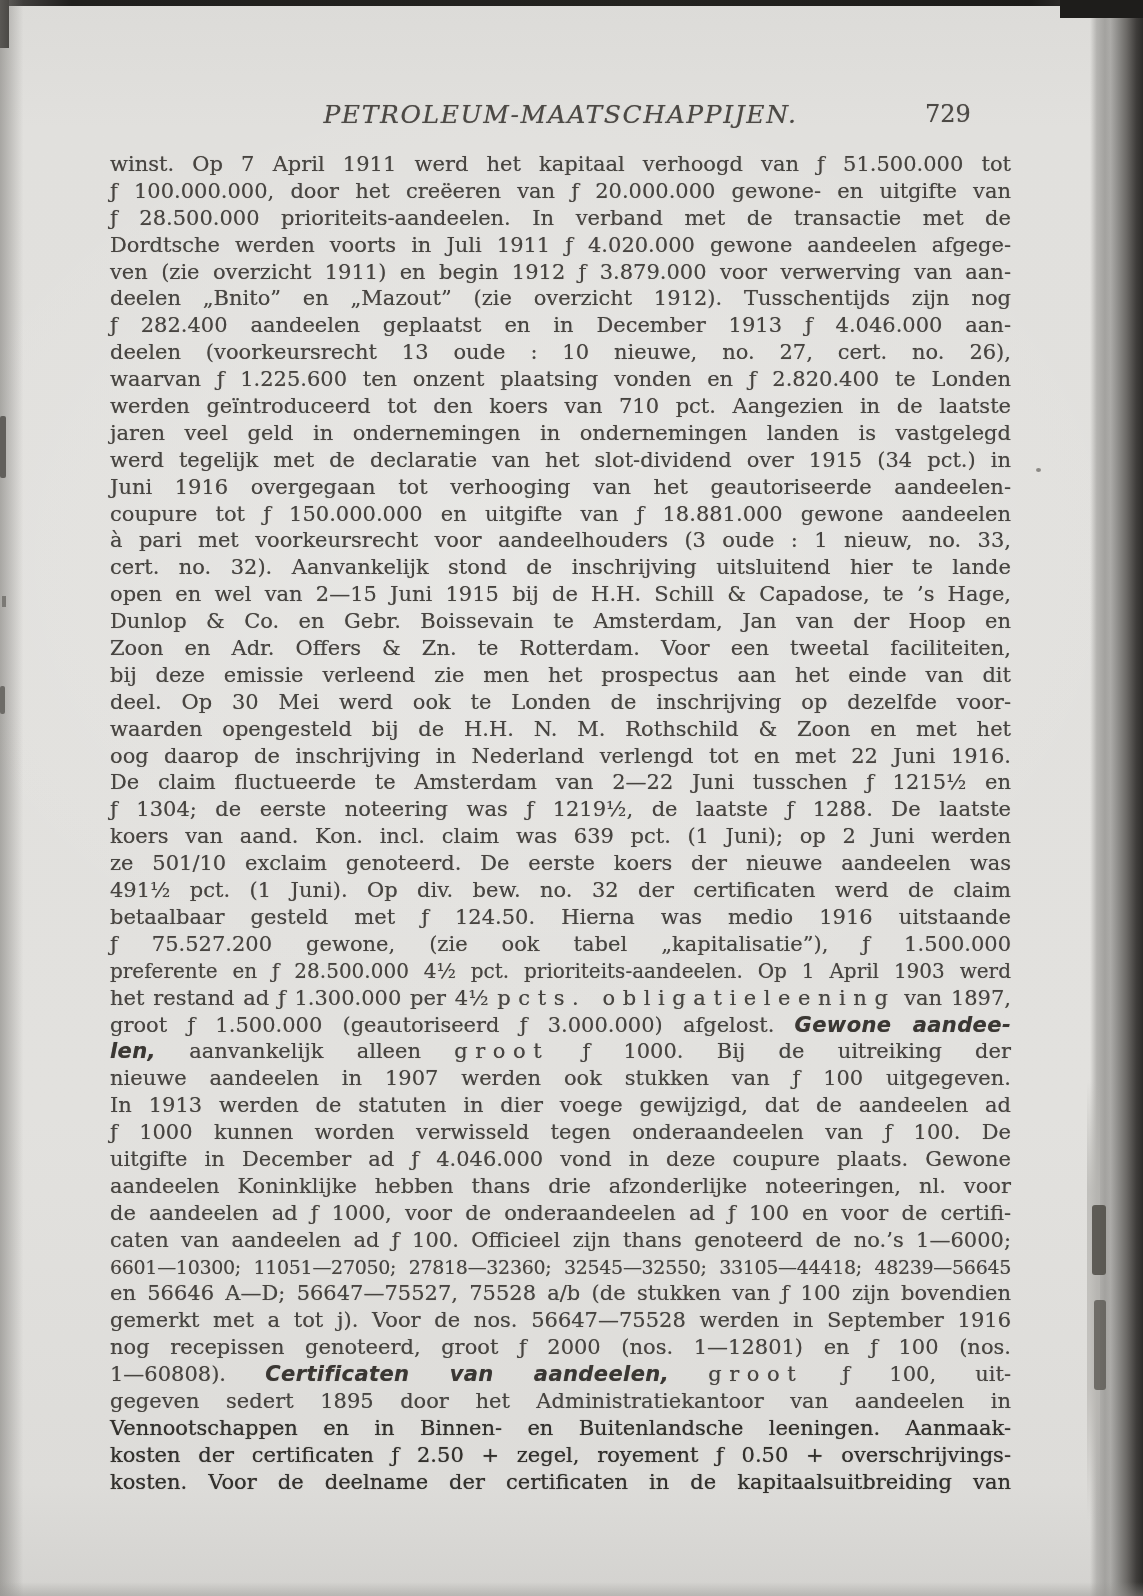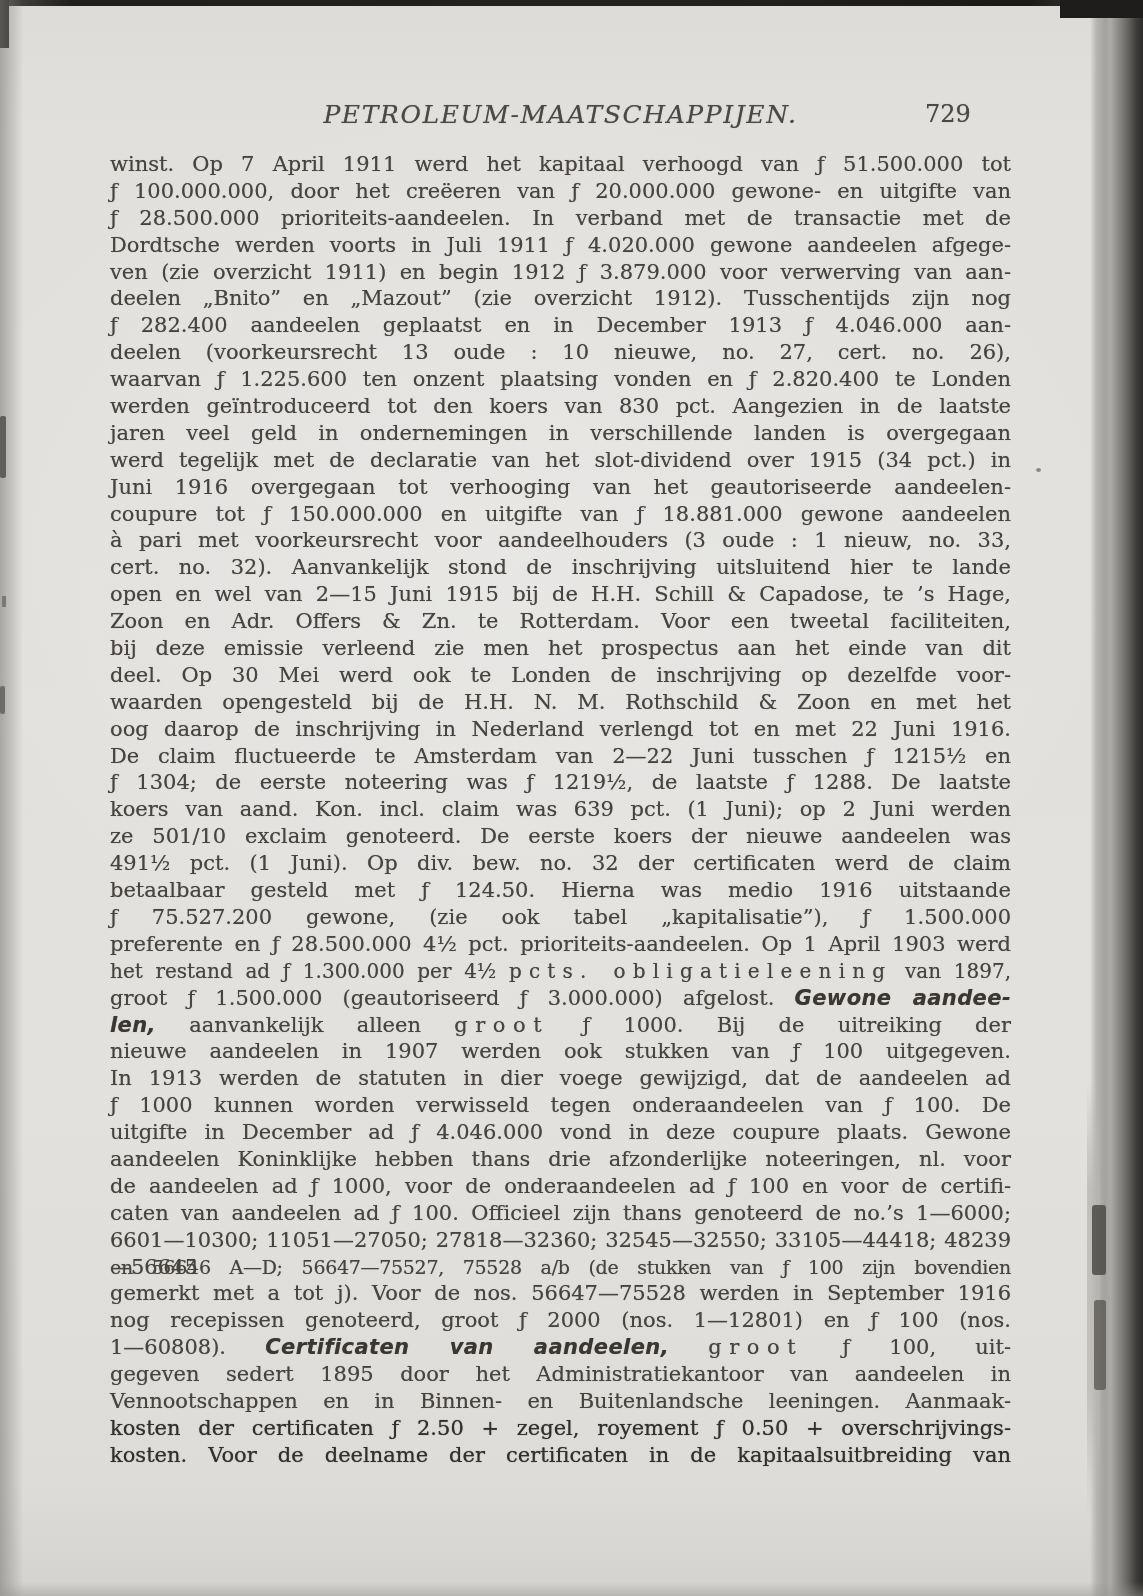--- a/index.html
+++ b/index.html
@@ -75,28 +75,29 @@
   <div class="body-lines">
       <div class="line"><span>winst.  Op 7 April 1911 werd het kapitaal verhoogd van ƒ 51.500.000 tot</span></div>
       <div class="line"><span>ƒ 100.000.000, door het creëeren van ƒ 20.000.000 gewone- en uitgifte van</span></div>
       <div class="line"><span>ƒ 28.500.000 prioriteits-aandeelen. In verband met de transactie met de</span></div>
       <div class="line"><span>Dordtsche werden voorts in Juli 1911 ƒ 4.020.000 gewone aandeelen afgege-</span></div>
       <div class="line"><span>ven (zie overzicht 1911) en begin 1912 ƒ 3.879.000 voor verwerving van aan-</span></div>
       <div class="line"><span>deelen „Bnito” en „Mazout” (zie overzicht 1912). Tusschentijds zijn nog</span></div>
       <div class="line"><span>ƒ 282.400 aandeelen geplaatst en in December 1913 ƒ 4.046.000 aan-</span></div>
       <div class="line"><span>deelen (voorkeursrecht 13 oude : 10 nieuwe, no. 27, cert. no. 26),</span></div>
       <div class="line"><span>waarvan ƒ 1.225.600 ten onzent plaatsing vonden en ƒ 2.820.400 te Londen</span></div>
-      <div class="line"><span>werden geïntroduceerd tot den koers van 830 pct.  Aangezien in de laatste</span></div>
-      <div class="line"><span>jaren veel geld in ondernemingen in verschillende landen is overgegaan</span></div>
+      <div class="line"><span>werden geïntroduceerd tot den koers van 710 pct.  Aangezien in de laatste</span></div>
+      <div class="line"><span>jaren veel geld in ondernemingen in ondernemingen landen is vastgelegd</span></div>
       <div class="line"><span>werd tegelijk met de declaratie van het slot-dividend over 1915 (34 pct.) in</span></div>
       <div class="line"><span>Juni 1916 overgegaan tot verhooging van het geautoriseerde aandeelen-</span></div>
       <div class="line"><span>coupure tot ƒ 150.000.000 en uitgifte van ƒ 18.881.000 gewone aandeelen</span></div>
       <div class="line"><span>à pari met voorkeursrecht voor aandeelhouders (3 oude : 1 nieuw, no. 33,</span></div>
       <div class="line"><span>cert. no. 32).  Aanvankelijk stond de inschrijving uitsluitend hier te lande</span></div>
       <div class="line"><span>open en wel van 2—15 Juni 1915 bij de H.H. Schill &amp; Capadose, te ’s Hage,</span></div>
+      <div class="line"><span>Dunlop &amp; Co. en Gebr. Boissevain te Amsterdam, Jan van der Hoop en</span></div>
       <div class="line"><span>Zoon en Adr. Offers &amp; Zn. te Rotterdam.  Voor een tweetal faciliteiten,</span></div>
       <div class="line"><span>bij deze emissie verleend zie men het prospectus aan het einde van dit</span></div>
       <div class="line"><span>deel.  Op 30 Mei werd ook te Londen de inschrijving op dezelfde voor-</span></div>
       <div class="line"><span>waarden opengesteld bij de H.H. N. M. Rothschild &amp; Zoon en met het</span></div>
       <div class="line"><span>oog daarop de inschrijving in Nederland verlengd tot en met 22 Juni 1916.</span></div>
       <div class="line"><span>De claim fluctueerde te Amsterdam van 2—22 Juni tusschen ƒ 1215½ en</span></div>
       <div class="line"><span>ƒ 1304; de eerste noteering was ƒ 1219½, de laatste ƒ 1288.  De laatste</span></div>
       <div class="line"><span>koers van aand. Kon. incl. claim was 639 pct. (1 Juni); op 2 Juni werden</span></div>
       <div class="line"><span>ze 501/10 exclaim genoteerd.  De eerste koers der nieuwe aandeelen was</span></div>
       <div class="line"><span>491½ pct. (1 Juni).  Op div. bew. no. 32 der certificaten werd de claim</span></div>

